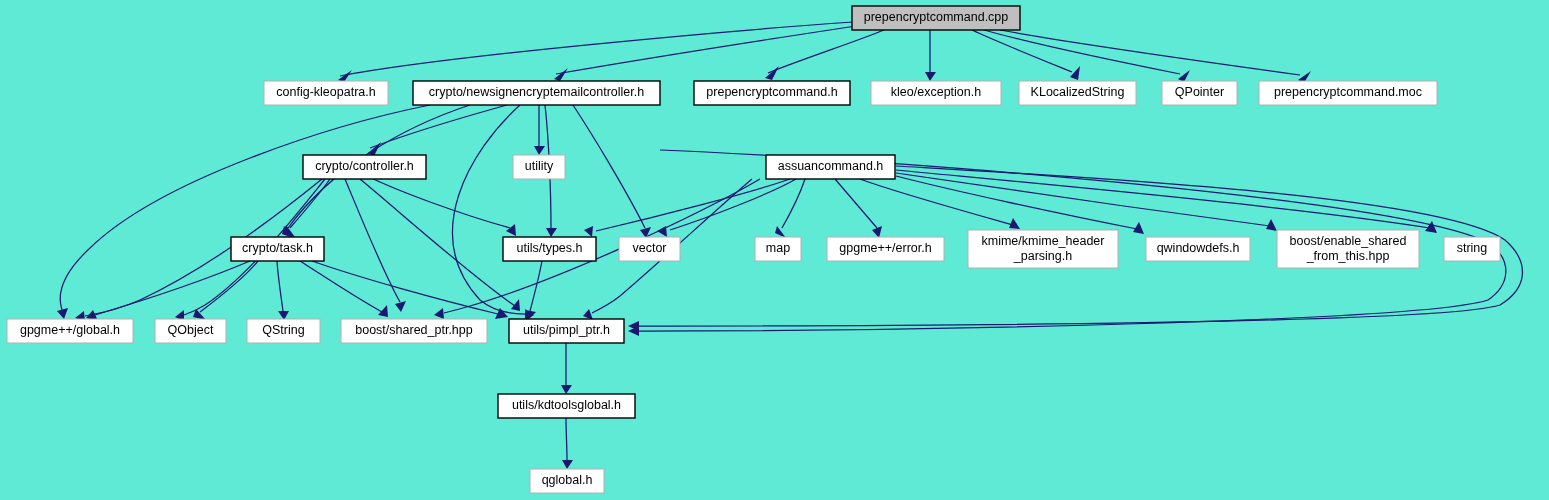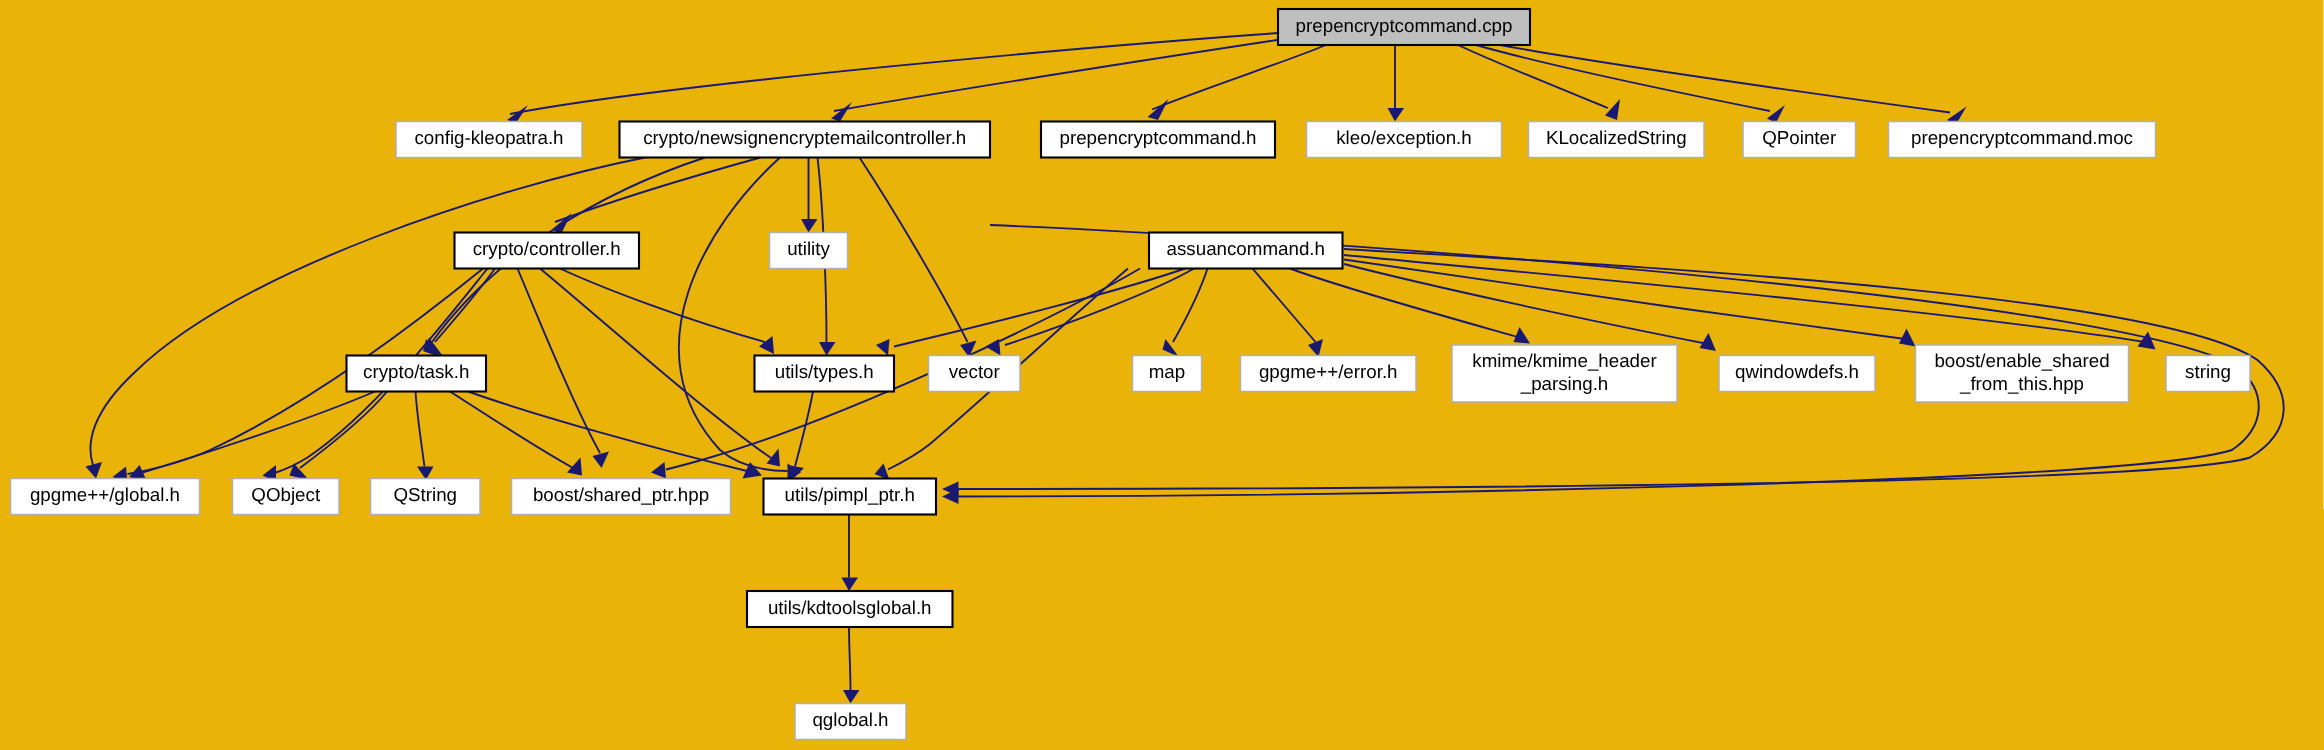--- a/index.html
+++ b/index.html
@@ -4,21 +4,21 @@
 <style>
   html, body {
     margin: 0;
     padding: 0;
     background: #ffffff;
   }
   #graph-root {
     position: relative;
     width: 1549px;
     height: 500px;
-    background: #eab308;
+    background: #5eead4;
     font-family: "Liberation Sans", sans-serif;
     overflow: hidden;
   }
   svg#graph-canvas {
     position: absolute;
     left: 0;
     top: 0;
     width: 1549px;
     height: 500px;
     display: block;

